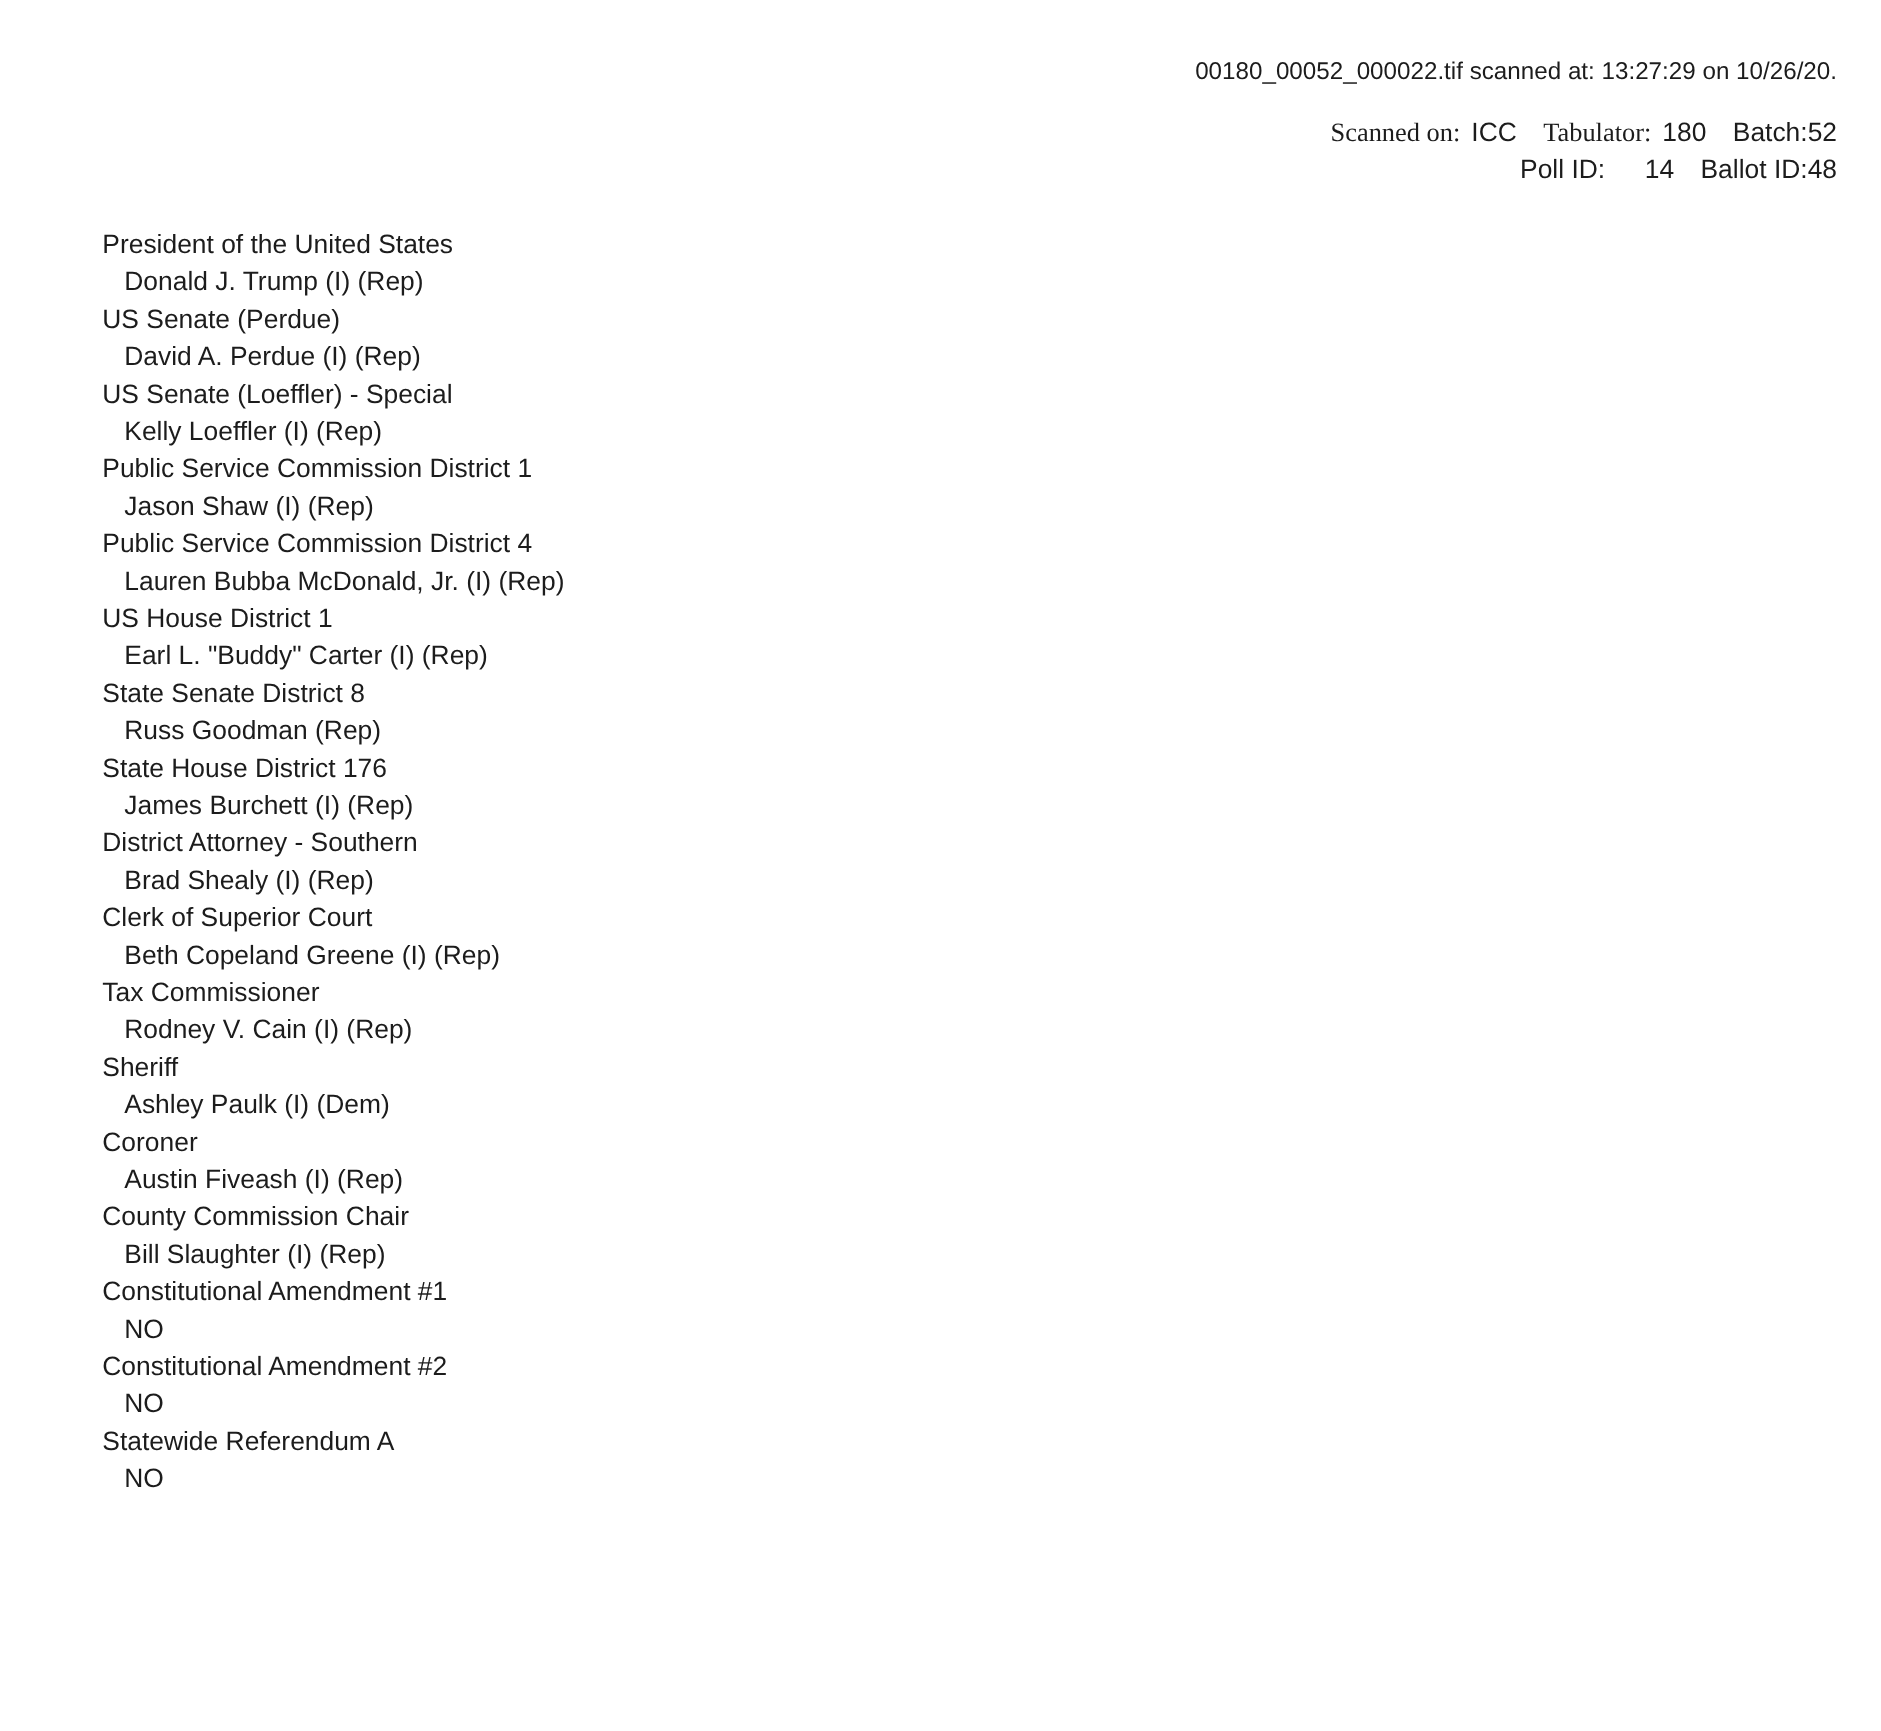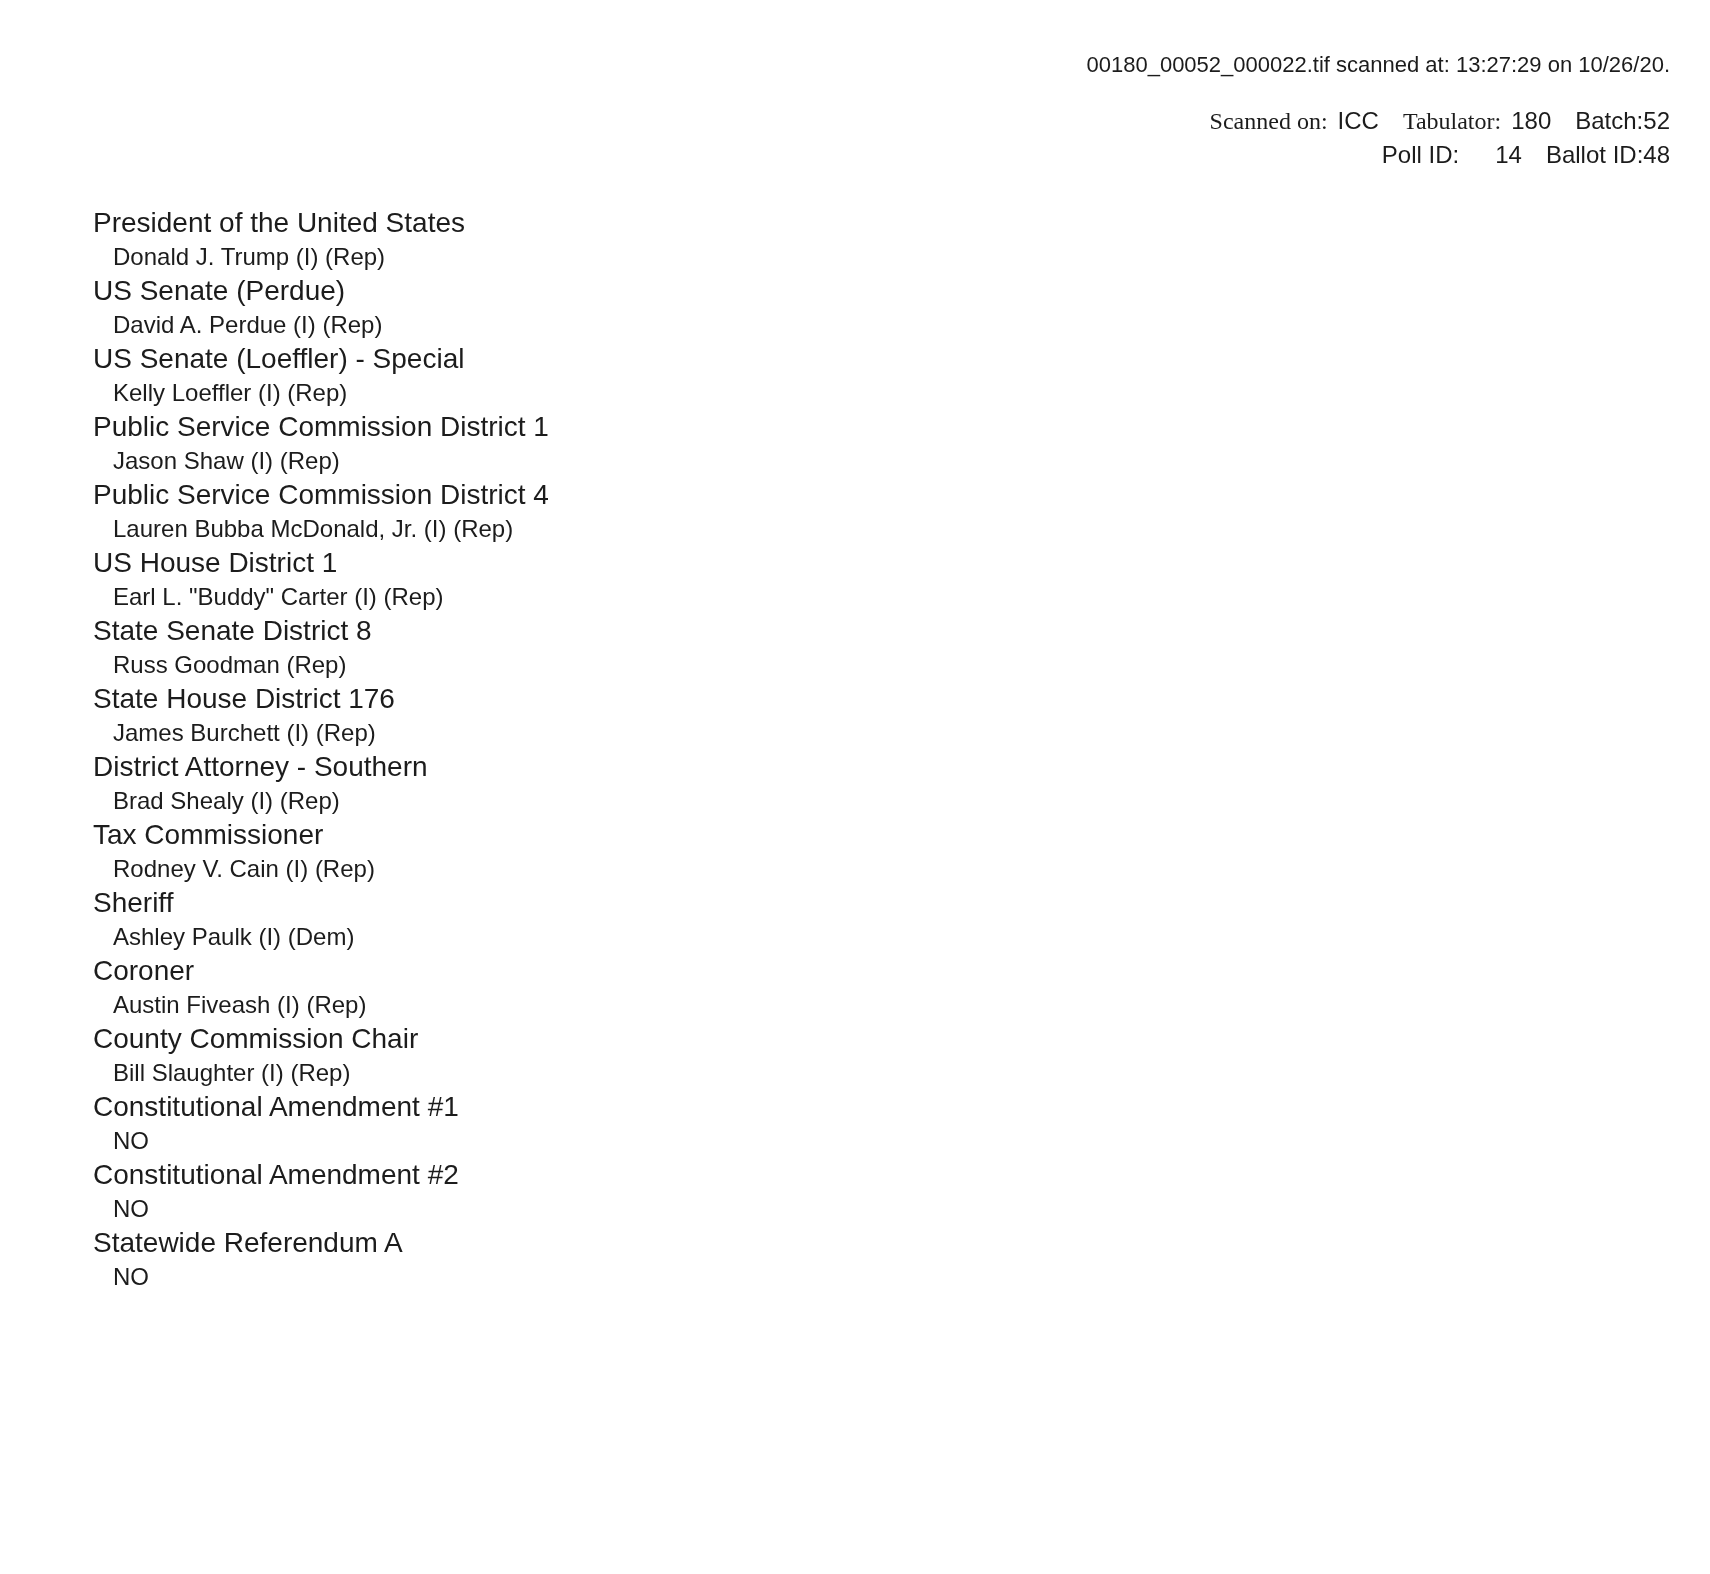--- a/index.html
+++ b/index.html
@@ -31,21 +31,21 @@
     margin-top: 24px;
   }
   .gap-lg { margin-right: 36px; }
   .gap-md { margin-right: 24px; }
   .gap-sm { }
   .gap-xs { margin-right: 10px; font-family: Liberation Serif, serif; }
   .contest-list {
     margin-top: 34px;
   }
   .contest-name {
-    font-size: 28px;
+    font-size: 24px;
     line-height: 34px;
     white-space: nowrap;
   }
   .contest-choice {
     font-size: 24px;
     line-height: 34px;
     padding-left: 20px;
     white-space: nowrap;
   }
 </style>
@@ -103,20 +103,24 @@
     <div class="contest">
       <div class="contest-name">State House District 176</div>
       <div class="contest-choice">James Burchett (I) (Rep)</div>
     </div>
 
     <div class="contest">
       <div class="contest-name">District Attorney - Southern</div>
       <div class="contest-choice">Brad Shealy (I) (Rep)</div>
     </div>
 
+    <div class="contest">
+      <div class="contest-name">Clerk of Superior Court</div>
+      <div class="contest-choice">Beth Copeland Greene (I) (Rep)</div>
+    </div>
 
     <div class="contest">
       <div class="contest-name">Tax Commissioner</div>
       <div class="contest-choice">Rodney V. Cain (I) (Rep)</div>
     </div>
 
     <div class="contest">
       <div class="contest-name">Sheriff</div>
       <div class="contest-choice">Ashley Paulk (I) (Dem)</div>
     </div>

